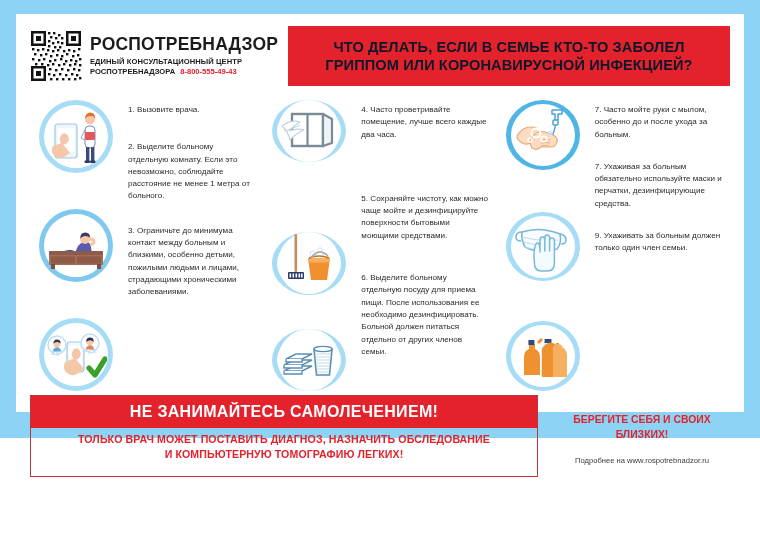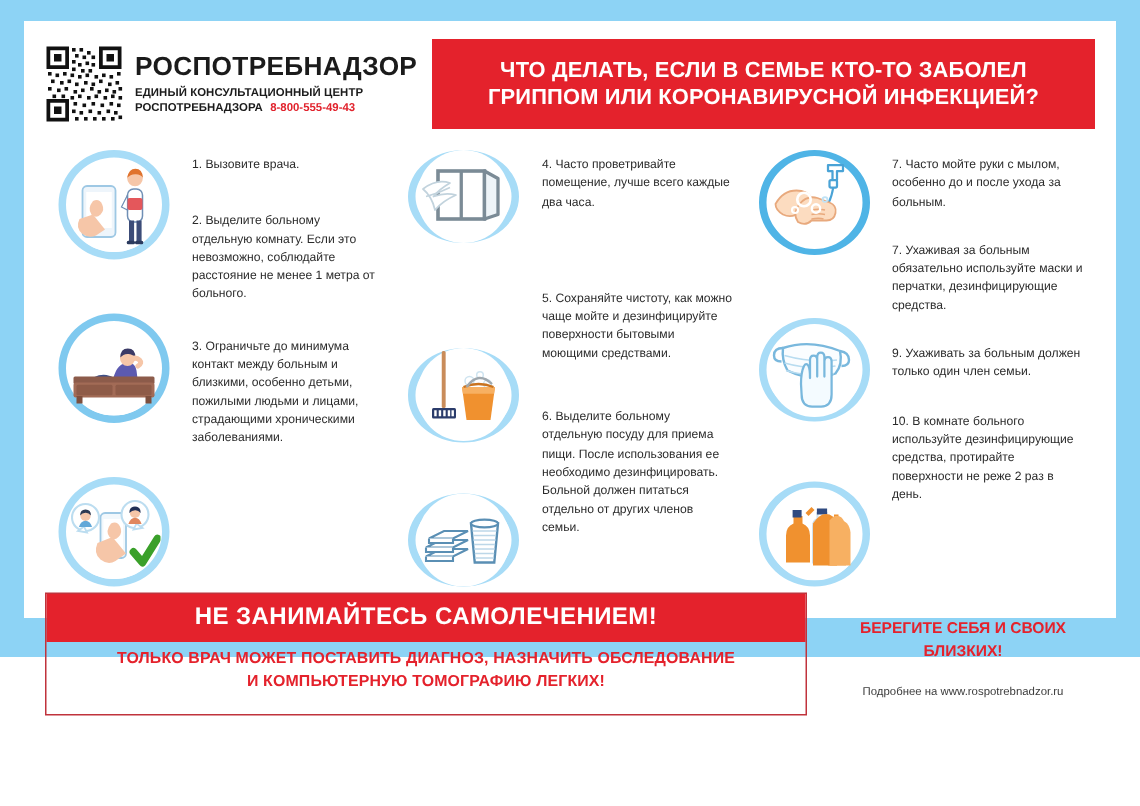--- a/index.html
+++ b/index.html
@@ -84,21 +84,21 @@
     flex: 1 1 auto;
     background: #e4222c;
     display: flex;
     flex-direction: column;
     align-items: center;
     justify-content: center;
     padding: 4px 10px;
     box-sizing: border-box;
   }
   .title-banner .line {
-    color: #ffffff;
+    color: #0f172a;
     font-size: 14.6px;
     font-weight: bold;
     letter-spacing: 0.1px;
     line-height: 1.26;
     white-space: nowrap;
     text-align: center;
   }
 
   
   .columns {
@@ -530,21 +530,20 @@
             <path d="M30 24 q5 -8 11 -6 q5 2 5 9 v25 h-16z" fill="#f0912f"></path>
             <path d="M41 22 q4 -5 8 -2 q3 3 3 9 v23 h-11z" fill="#f7b062"></path>
           </svg>
         </div>
       </div>
 
       <div class="text-col">
         <p class="tip" style="margin:6px 0 0 0">7. Часто мойте руки с мылом, особенно до и после ухода за больным.</p>
         <p class="tip" style="margin:20px 0 0 0">7. Ухаживая за больным обязательно используйте маски и перчатки, дезинфицирующие средства.</p>
         <p class="tip" style="margin:20px 0 0 0">9. Ухаживать за больным должен только один член семьи.</p>
-        <p class="tip" style="margin:20px 0 0 0">10. В комнате больного используйте дезинфицирующие средства, протирайте поверхности не реже 2 раз в день.</p>
       </div>
     </div>
   </div>
 
   <div class="bottom">
 
     <div class="warn-box">
       <div class="warn-head">НЕ ЗАНИМАЙТЕСЬ САМОЛЕЧЕНИЕМ!</div>
       <div class="warn-body">
         <div class="wline">ТОЛЬКО ВРАЧ МОЖЕТ ПОСТАВИТЬ ДИАГНОЗ, НАЗНАЧИТЬ ОБСЛЕДОВАНИЕ</div>

